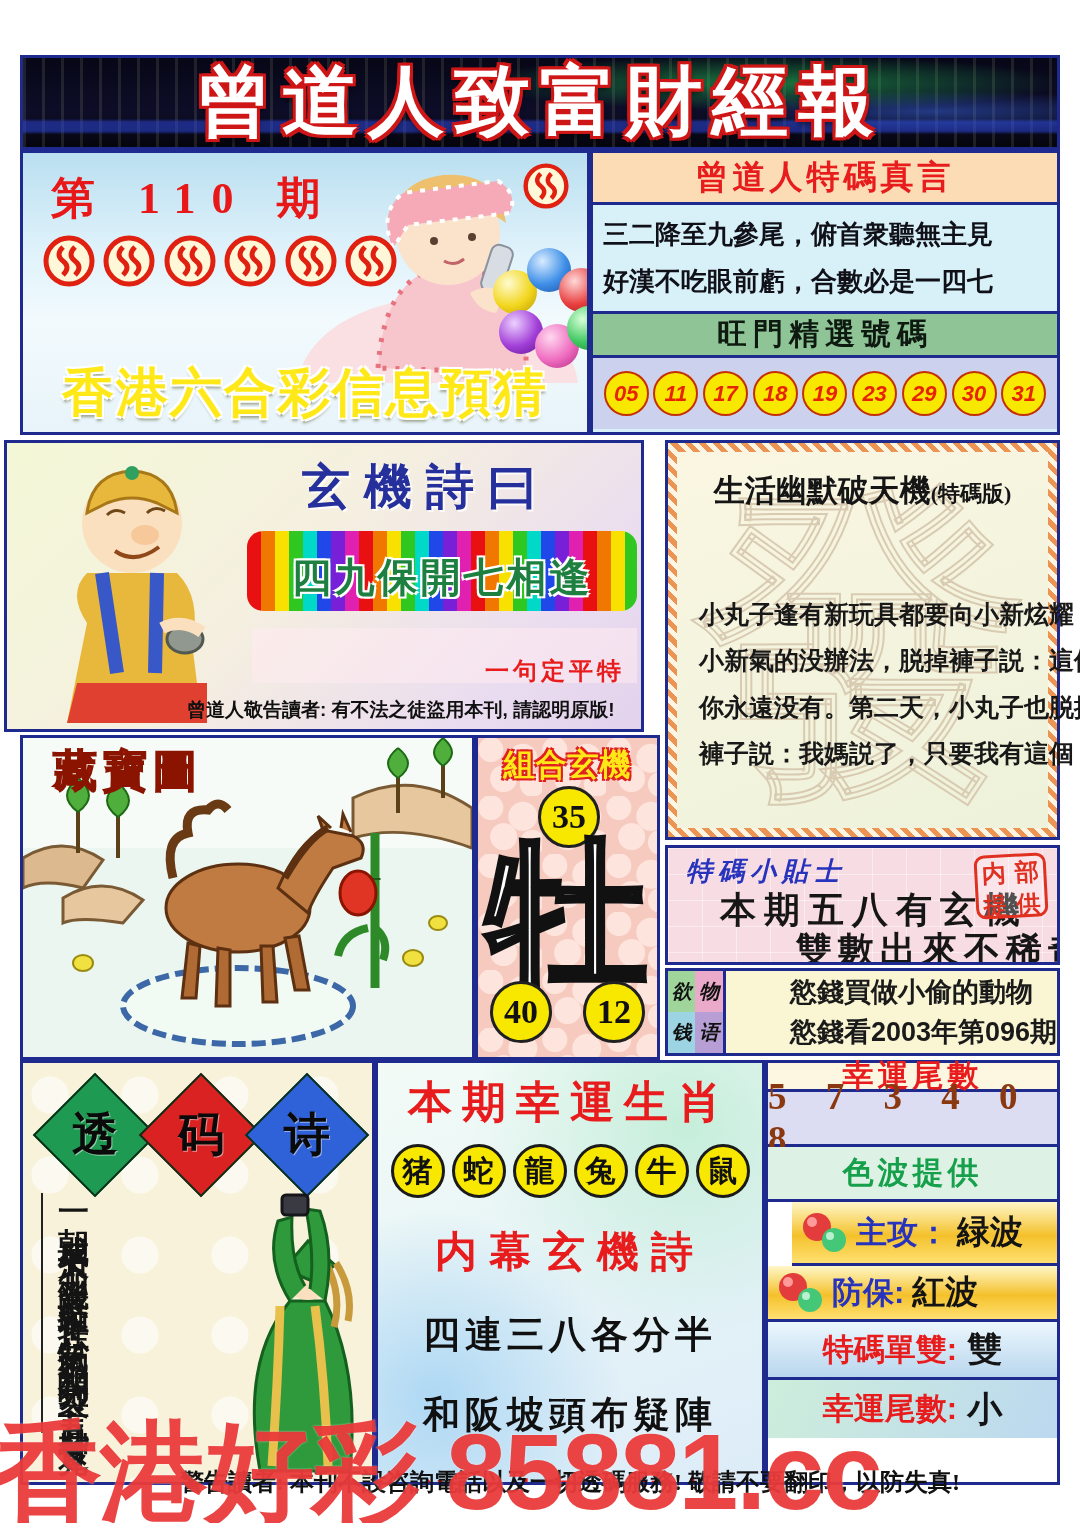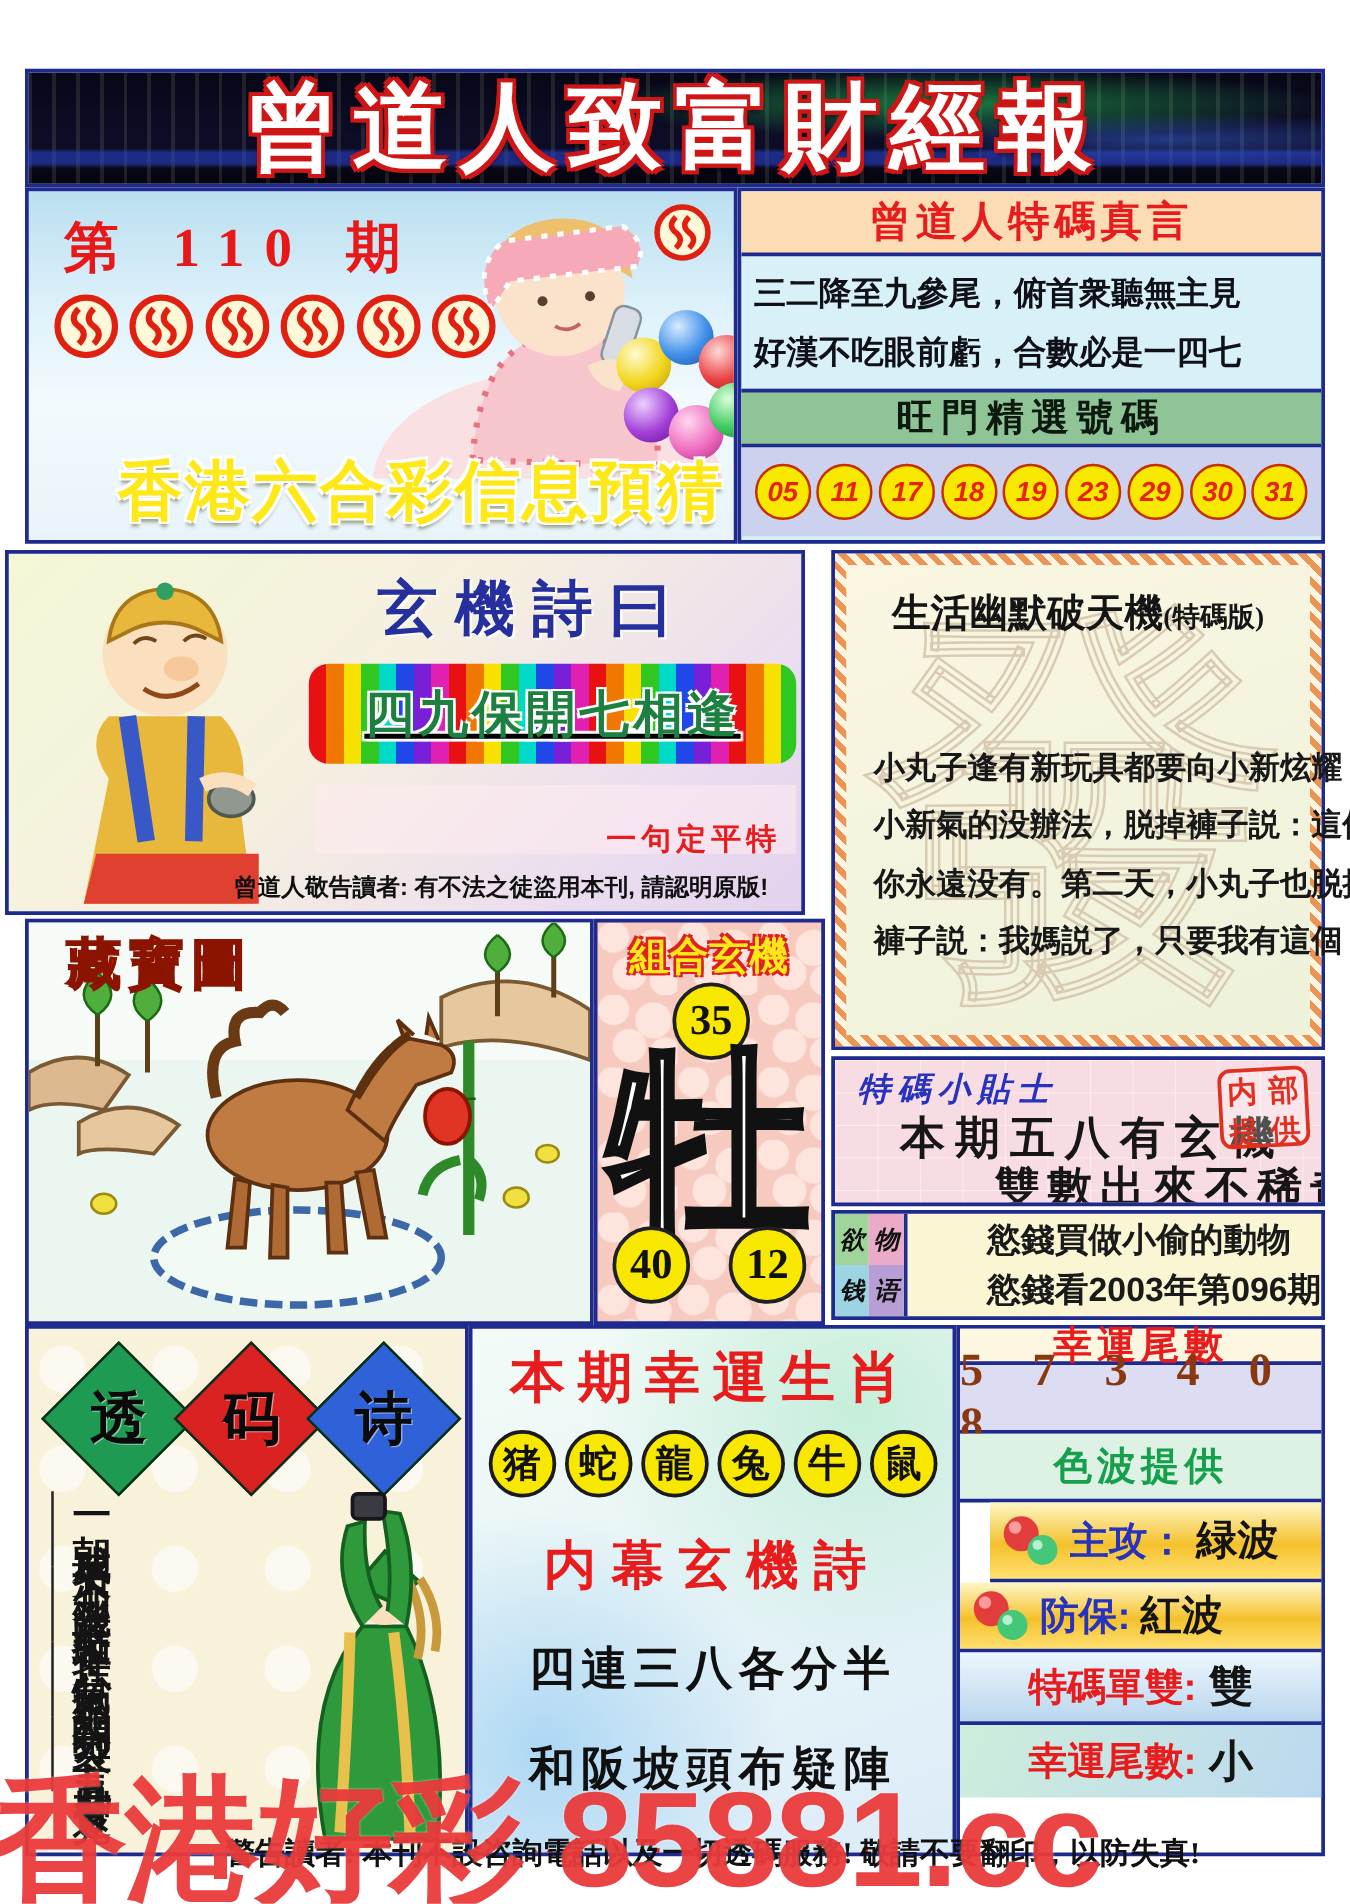--- a/index.html
+++ b/index.html
@@ -29,41 +29,41 @@
   #medalSingle { right:14px; top:10px; width:46px; height:46px; }
   #ballCluster div { position:absolute; border-radius:50%; width:44px; height:44px; }
   #ballCluster { left:470px; top:95px; width:110px; height:120px; }
   .ball-y { left:0; top:22px;  background:radial-gradient(circle at 35% 30%, #fffbd0, #f2d61e 55%, #b89a00); }
   .ball-b { left:34px; top:0;  background:radial-gradient(circle at 35% 30%, #d8ecff, #3f8fe8 55%, #1a4fa0); }
   .ball-r { left:66px; top:20px;background:radial-gradient(circle at 35% 30%, #ffd8d8, #e84040 55%, #9c1414); }
   .ball-p { left:6px;  top:62px;background:radial-gradient(circle at 35% 30%, #ecd0ff, #a23fd8 55%, #5e1490); }
   .ball-k { left:42px; top:76px;background:radial-gradient(circle at 35% 30%, #ffd8f0, #ef6cc0 55%, #b02880); }
   .ball-g { left:74px; top:58px;background:radial-gradient(circle at 35% 30%, #d8ffd8, #3fc860 55%, #148030); }
   #photoCaption { left:0; bottom:4px; width:100%; text-align:center; font-size:52px; font-weight:900; color:#ffe818; letter-spacing:2px; white-space:nowrap;
-    text-shadow:-2px -2px 0 #fff, 2px -2px 0 #fff, -2px 2px 0 #fff, 2px 2px 0 #fff, 0 4px 3px rgba(60,60,0,.45);margin-left:32px; }
+    text-shadow:-2px -2px 0 #fff, 2px -2px 0 #fff, -2px 2px 0 #fff, 2px 2px 0 #fff, 0 4px 3px rgba(60,60,0,.45); }
   #girl { left:235px; top:0; }
 
   
   #truthPanel { left:590px; top:150px; width:470px; height:285px; background:#d8f0f8; }
   #truthPanel .hdr1 { height:52px; background:#fbdcb4; border-bottom:3px solid #1f2a8f; display:flex; align-items:center; justify-content:center; }
   #truthPanel .hdr1 span { color:#e81c1c; font-size:33px; font-weight:900; letter-spacing:4px; }
   #truthPanel .verse { height:106px; display:flex; flex-direction:column; justify-content:space-evenly; padding:0 10px; }
   #truthPanel .verse div { font-size:26px; font-weight:900; color:#101018; white-space:nowrap; letter-spacing:0px; }
   #truthPanel .hdr2 { height:47px; background:#8fc497; border-top:3px solid #1f2a8f; border-bottom:3px solid #1f2a8f; display:flex; align-items:center; justify-content:center; }
   #truthPanel .hdr2 span { color:#0e1a10; font-size:30px; font-weight:900; letter-spacing:6px; }
   #truthPanel .nums { height:71px; background:#ccd2ee; display:flex; align-items:center; justify-content:space-evenly; padding:0 6px; }
   .numball { width:45px; height:45px; border-radius:50%; background:#f8e800; border:2px solid #c53000; color:#e82400; font-weight:900; font-size:22px; font-style:italic; display:flex; align-items:center; justify-content:center; }
 
   
   #mysticPanel { left:4px; top:440px; width:640px; height:292px;
     background:linear-gradient(135deg,#f3f8d6 0%,#f5efe0 45%,#eadcf0 80%,#e2d2ec 100%); }
   #mysticTitle { left:295px; top:12px; color:#25309c; font-size:48px; font-weight:900; letter-spacing:14px; white-space:nowrap; text-shadow:2px 2px 0 rgba(255,255,255,.8); }
   #rainbowBar { left:240px; top:88px; width:390px; height:80px; border-radius:16px; padding:6px 10px;
     background:repeating-linear-gradient(90deg,#e81010 0 14px,#f07800 14px 28px,#f8e000 28px 42px,#30c820 42px 56px,#00d8c8 56px 70px,#2048e8 70px 84px,#7820d8 84px 98px,#e020b0 98px 112px);
-    display:flex; align-items:center; justify-content:center;text-decoration:underline; }
+    display:flex; align-items:flex-end; justify-content:center; }
   #rainbowBar span { font-size:40px; font-weight:900; color:#1d8040; letter-spacing:3px; white-space:nowrap;
     text-shadow:-2px -2px 0 #fff,2px -2px 0 #fff,-2px 2px 0 #fff,2px 2px 0 #fff; }
   #mysticStrip { left:245px; top:185px; width:385px; height:55px; background:rgba(255,235,240,.55); }
   #mysticRed { right:16px; bottom:42px; color:#e81c1c; font-size:24px; font-weight:900; font-family:"Liberation Serif",serif; letter-spacing:4px; }
   #mysticNotice { left:180px; bottom:6px; color:#101010; font-size:19px; font-weight:bold; white-space:nowrap; }
 
   
   #humorPanel { left:665px; top:440px; width:395px; height:400px; background:#fbf6e6;
     border:3px solid #1f2a8f; }
   #humorInner { position:absolute; inset:0; border:9px solid;

